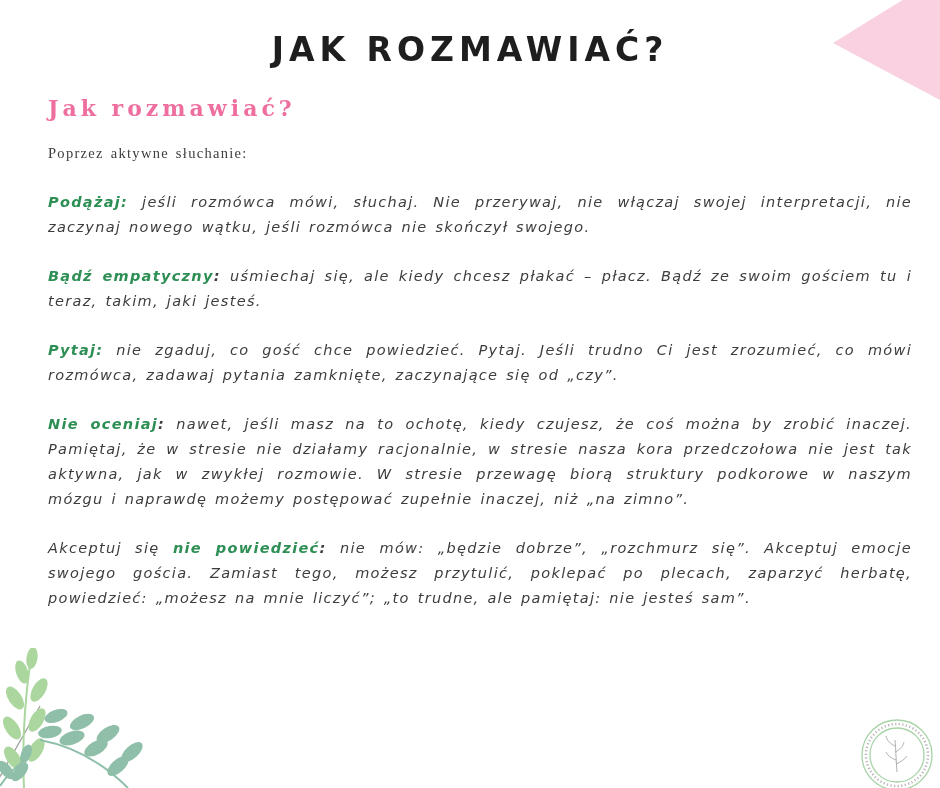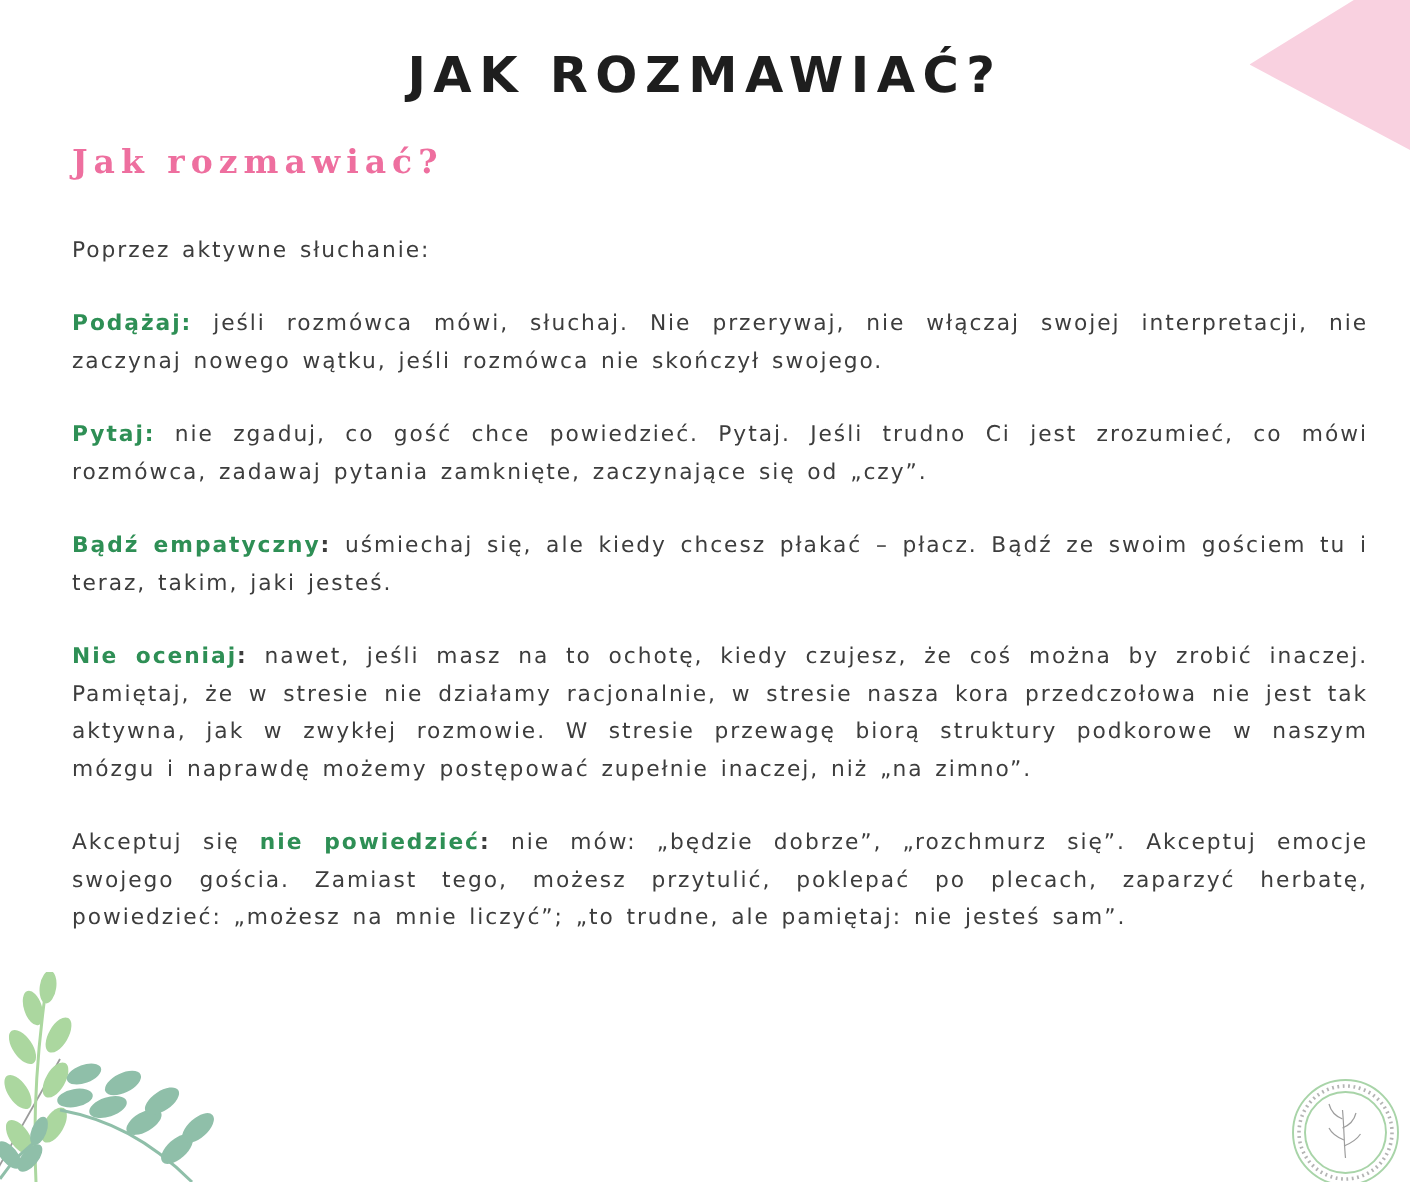--- a/index.html
+++ b/index.html
@@ -35,22 +35,22 @@
     color: var(--accent-pink, #ee6f9f);
   }
   .intro, .para {
     font-size: 14.5px;
     line-height: 25px;
     letter-spacing: 1.3px;
     word-spacing: 2px;
     color: #3d3d3d;
     text-align: justify;
   }
-  .intro { margin-top: 34px; }
-  .para { margin-top: 24px; }
+  .intro { margin-top: 20px; font-family: Liberation Serif, serif; }
+  .para { margin-top: 24px; font-style: italic; }
   .lead {
     color: var(--accent-green, #2e8f55);
     font-weight: 700;
   }
   .sep { font-weight: 700; color: #3d3d3d; }
   .triangle {
     position: absolute;
     top: 0; right: 0;
     width: 107px; height: 100px;
     background: var(--triangle-pink, #f9d1e0);
@@ -77,23 +77,23 @@
 
 <h1 class="main-title">JAK ROZMAWIAĆ?</h1>
 
 <div class="content">
   <h2 class="sub-heading">Jak rozmawiać?</h2>
 
   <p class="intro">Poprzez aktywne słuchanie:</p>
 
   <p class="para"><span class="lead">Podążaj:</span><span class="sep"></span><span> jeśli rozmówca mówi, słuchaj. Nie przerywaj, nie włączaj swojej interpretacji, nie zaczynaj nowego wątku, jeśli rozmówca nie skończył swojego.</span></p>
 
+  <p class="para"><span class="lead">Bądź empatyczny</span><span class="sep">:</span><span> uśmiechaj się, ale kiedy chcesz płakać – płacz. Bądź ze swoim gościem tu i teraz, takim, jaki jesteś.</span></p>
+
   <p class="para"><span class="lead">Pytaj:</span><span class="sep"></span><span> nie zgaduj, co gość chce powiedzieć. Pytaj. Jeśli trudno Ci jest zrozumieć, co mówi rozmówca, zadawaj pytania zamknięte, zaczynające się od „czy”.</span></p>
-
-  <p class="para"><span class="lead">Bądź empatyczny</span><span class="sep">:</span><span> uśmiechaj się, ale kiedy chcesz płakać – płacz. Bądź ze swoim gościem tu i teraz, takim, jaki jesteś.</span></p>
 
 
   <p class="para"><span class="lead">Nie oceniaj</span><span class="sep">:</span><span> nawet, jeśli masz na to ochotę, kiedy czujesz, że coś można by zrobić inaczej. Pamiętaj, że w stresie nie działamy racjonalnie, w stresie nasza kora przedczołowa nie jest tak aktywna, jak w zwykłej rozmowie. W stresie przewagę biorą struktury podkorowe w naszym mózgu i naprawdę możemy postępować zupełnie inaczej, niż „na zimno”.</span></p>
 
   <p class="para"><span>Akceptuj się </span><span class="lead">nie powiedzieć</span><span class="sep">:</span><span> nie mów: „będzie dobrze”, „rozchmurz się”. Akceptuj emocje swojego gościa. Zamiast tego, możesz przytulić, poklepać po plecach, zaparzyć herbatę, powiedzieć: „możesz na mnie liczyć”; „to trudne, ale pamiętaj: nie jesteś sam”.</span></p>
 </div>
 
 <svg class="leaves" viewBox="0 0 150 140" aria-hidden="true">
 
   <path d="M-2,132 L40,58" stroke="#9b9b9b" stroke-width="1.2" fill="none"></path>

